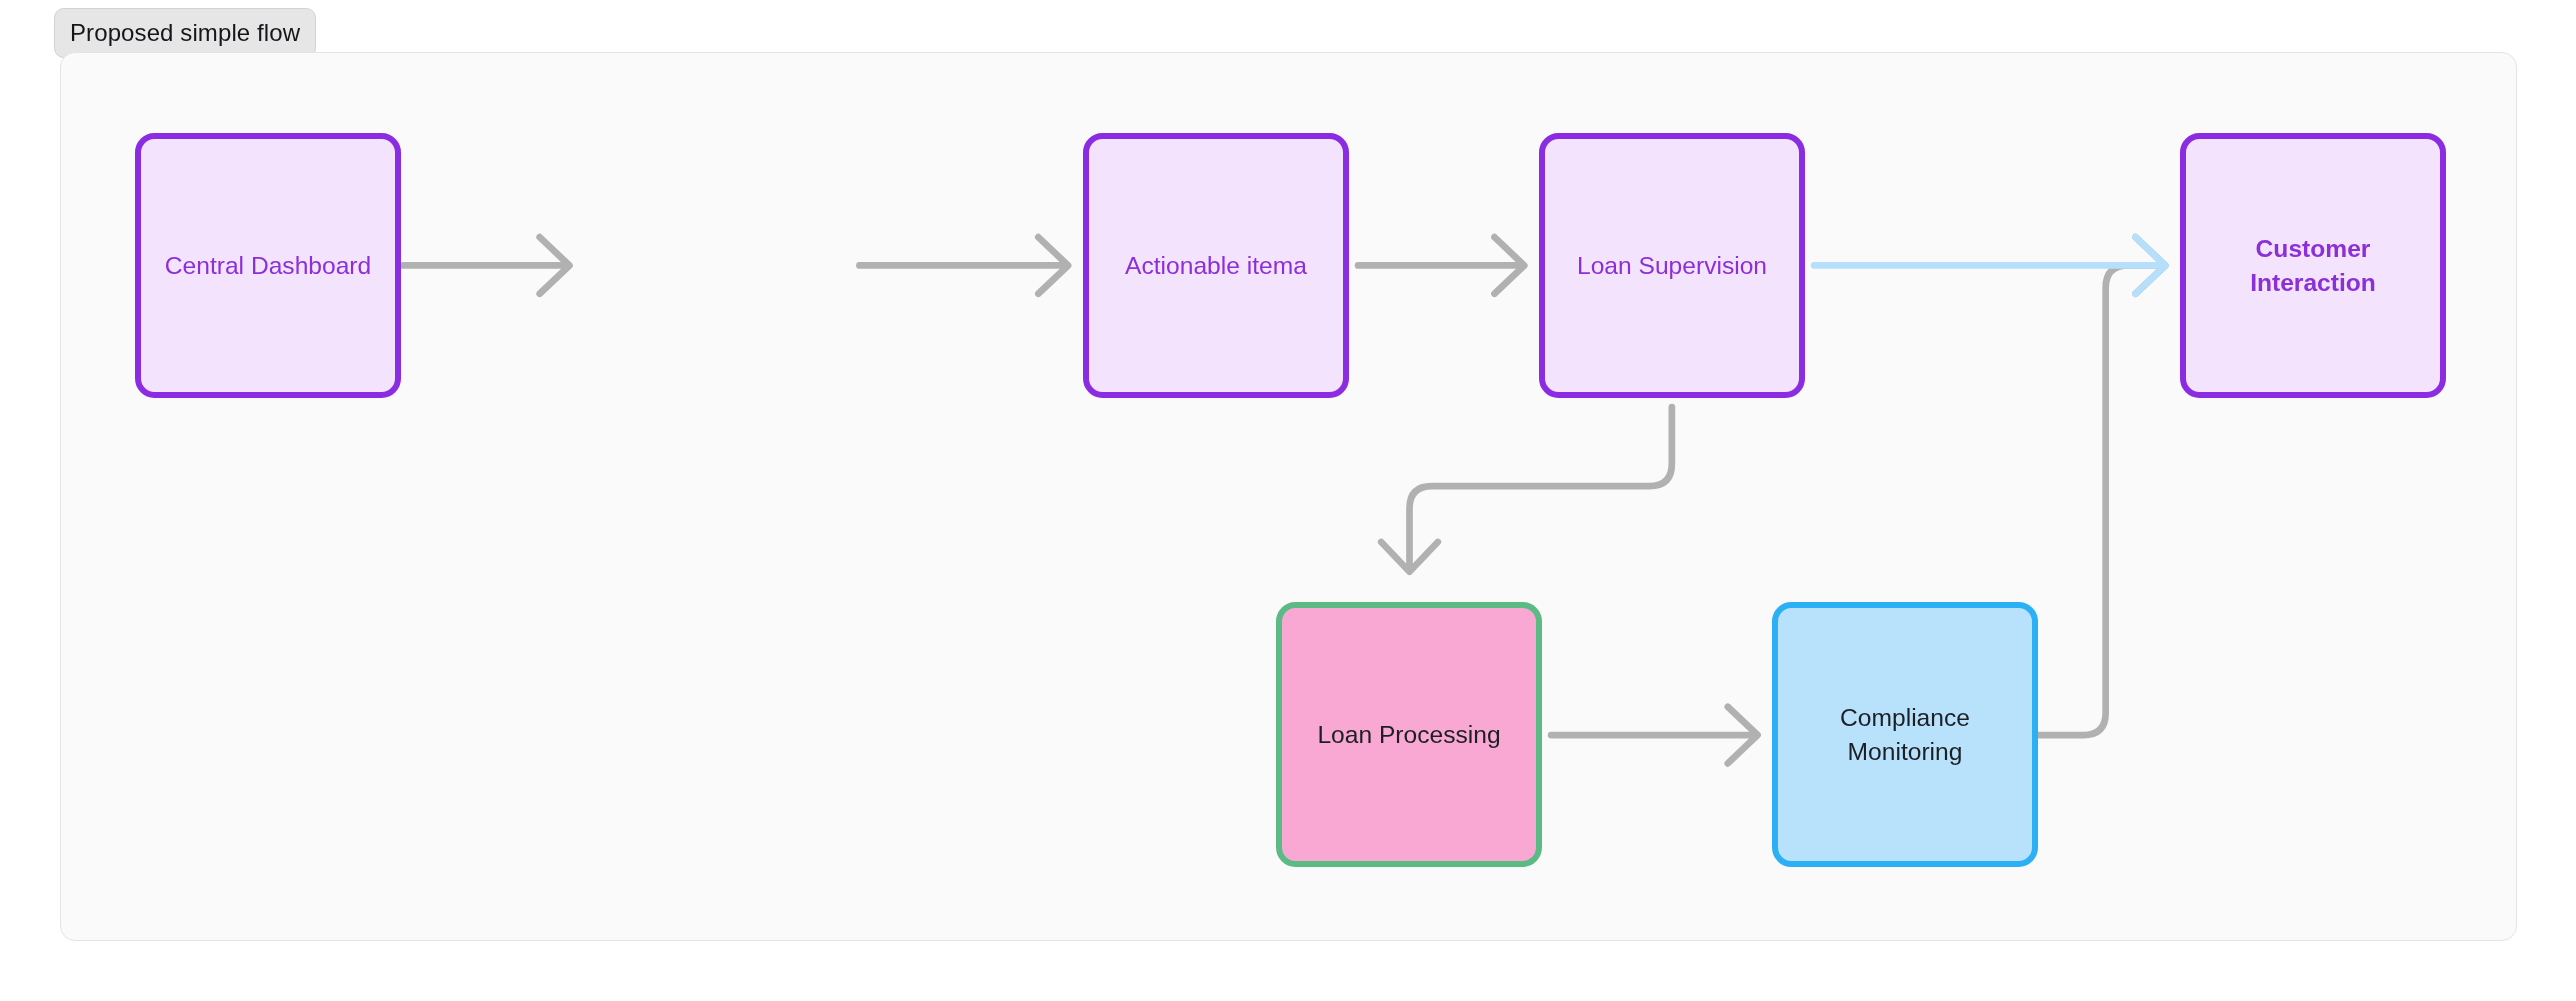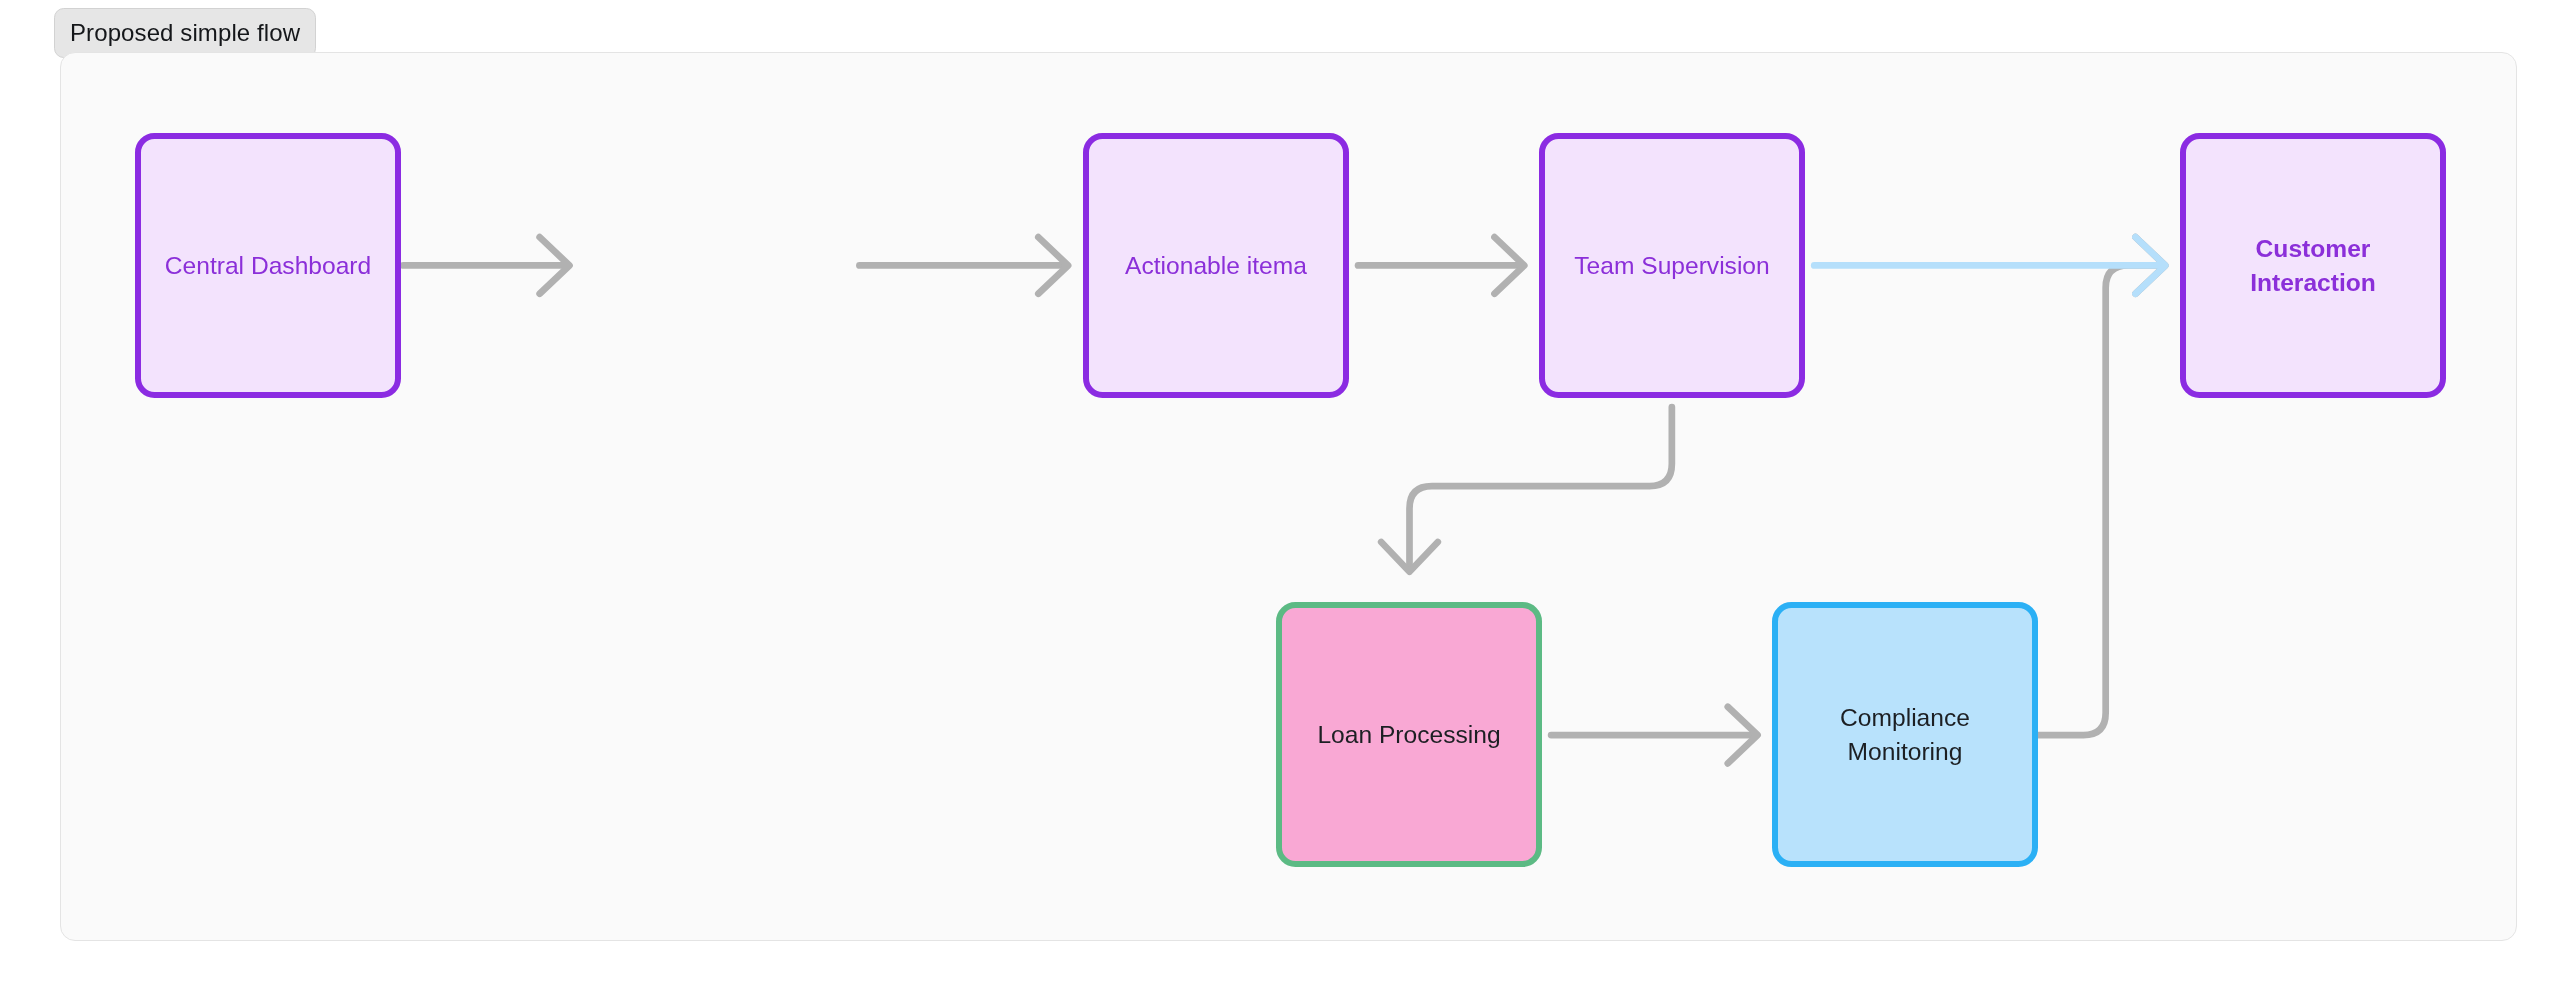--- a/index.html
+++ b/index.html
@@ -152,21 +152,21 @@
   <div class="node purple" style="left:128px; top:133px; width:266px; height:265px;margin-left:7px;">
     <span class="node-label">Central Dashboard</span>
   </div>
 
 
   <div class="node purple" style="left:1083px; top:133px; width:266px; height:265px;">
     <span class="node-label">Actionable itema</span>
   </div>
 
   <div class="node purple" style="left:1539px; top:133px; width:266px; height:265px;">
-    <span class="node-label">Team Supervision</span>
+    <span class="node-label">Loan Supervision</span>
   </div>
 
   <div class="node purple" style="left:2180px; top:133px; width:266px; height:265px;font-weight:bold;">
     <span class="node-label">Customer
 Interaction</span>
   </div>
 
   <div class="node green" style="left:1276px; top:602px; width:266px; height:265px;">
     <span class="node-label">Loan Processing</span>
   </div>

